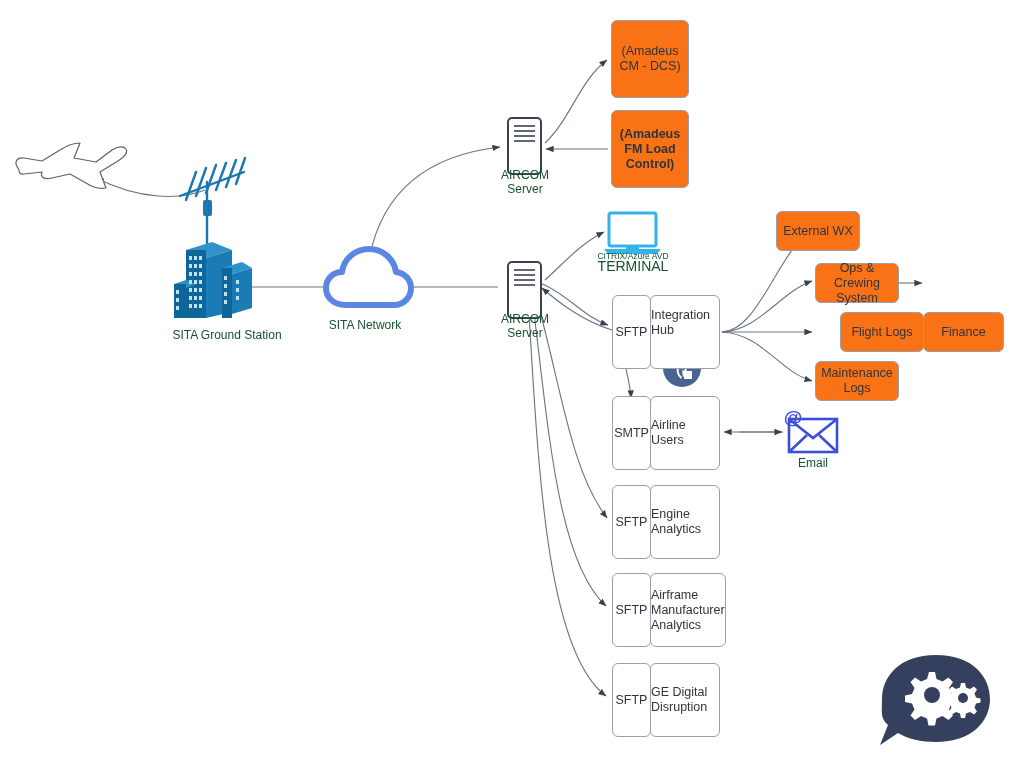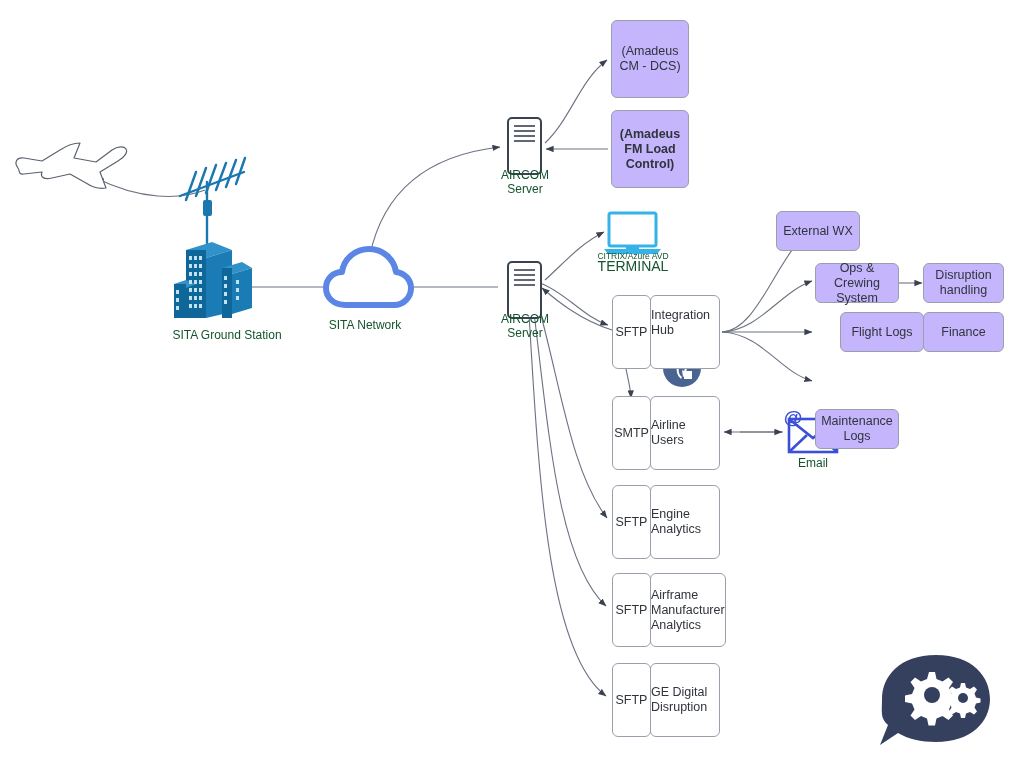--- a/index.html
+++ b/index.html
@@ -2,21 +2,21 @@
 <html><head>
 <meta charset="utf-8">
 <style>
   html,body{margin:0;padding:0;background:#ffffff;}
   body{width:1024px;height:760px;overflow:hidden;
        font-family:"Liberation Sans","DejaVu Sans",sans-serif;color:#30343b;}
   #canvas{position:relative;width:1024px;height:760px;}
   svg.layer{position:absolute;left:0;top:0;width:1024px;height:760px;overflow:visible;}
   .lbl{position:absolute;text-align:center;font-size:12px;line-height:14px;color:#14532d;}
   .box{position:absolute;box-sizing:border-box;border:1px solid #9aa0ab;border-radius:6px;
-       background:#c4b5fd;display:flex;align-items:center;justify-content:center;
+       background:#f97316;display:flex;align-items:center;justify-content:center;
        text-align:center;font-size:12.5px;line-height:15px;color:#30343b;padding:2px;}
   .split{position:absolute;display:flex;}
   .split .cellL,.split .cellR{box-sizing:border-box;border:1px solid #9aa0ab;border-radius:6px;
        background:#ffffff;display:flex;align-items:center;justify-content:center;
        text-align:left;font-size:12.5px;line-height:15px;color:#30343b;position:relative;}
   .split .cellL{flex:0 0 39px;}
   .split .cellR{flex:1 1 auto;margin-left:-1px;}
 </style>
 </head>
 <body>
@@ -278,24 +278,21 @@
 
   <div class="box" style="left:776px;top:211px;width:84px;height:40px;">
     <span>External WX</span>
   </div>
   <div class="box" style="left:815px;top:263px;width:84px;height:40px;">
     <span>Ops &amp; Crewing System</span>
   </div>
   <div class="box" style="left:815px;top:312px;width:84px;height:40px;margin-left:25px;">
     <span>Flight Logs</span>
   </div>
-  <div class="box" style="left:815px;top:361px;width:84px;height:40px;margin-top:48px;">
+  <div class="box" style="left:815px;top:361px;width:84px;height:40px;">
     <span>Maintenance Logs</span>
   </div>
 
-  <div class="box" style="left:923px;top:263px;width:81px;height:40px;">
-    <span>Disruption handling</span>
-  </div>
   <div class="box" style="left:923px;top:312px;width:81px;height:40px;">
     <span>Finance</span>
   </div>
 
 </div>
 
 </body></html>

